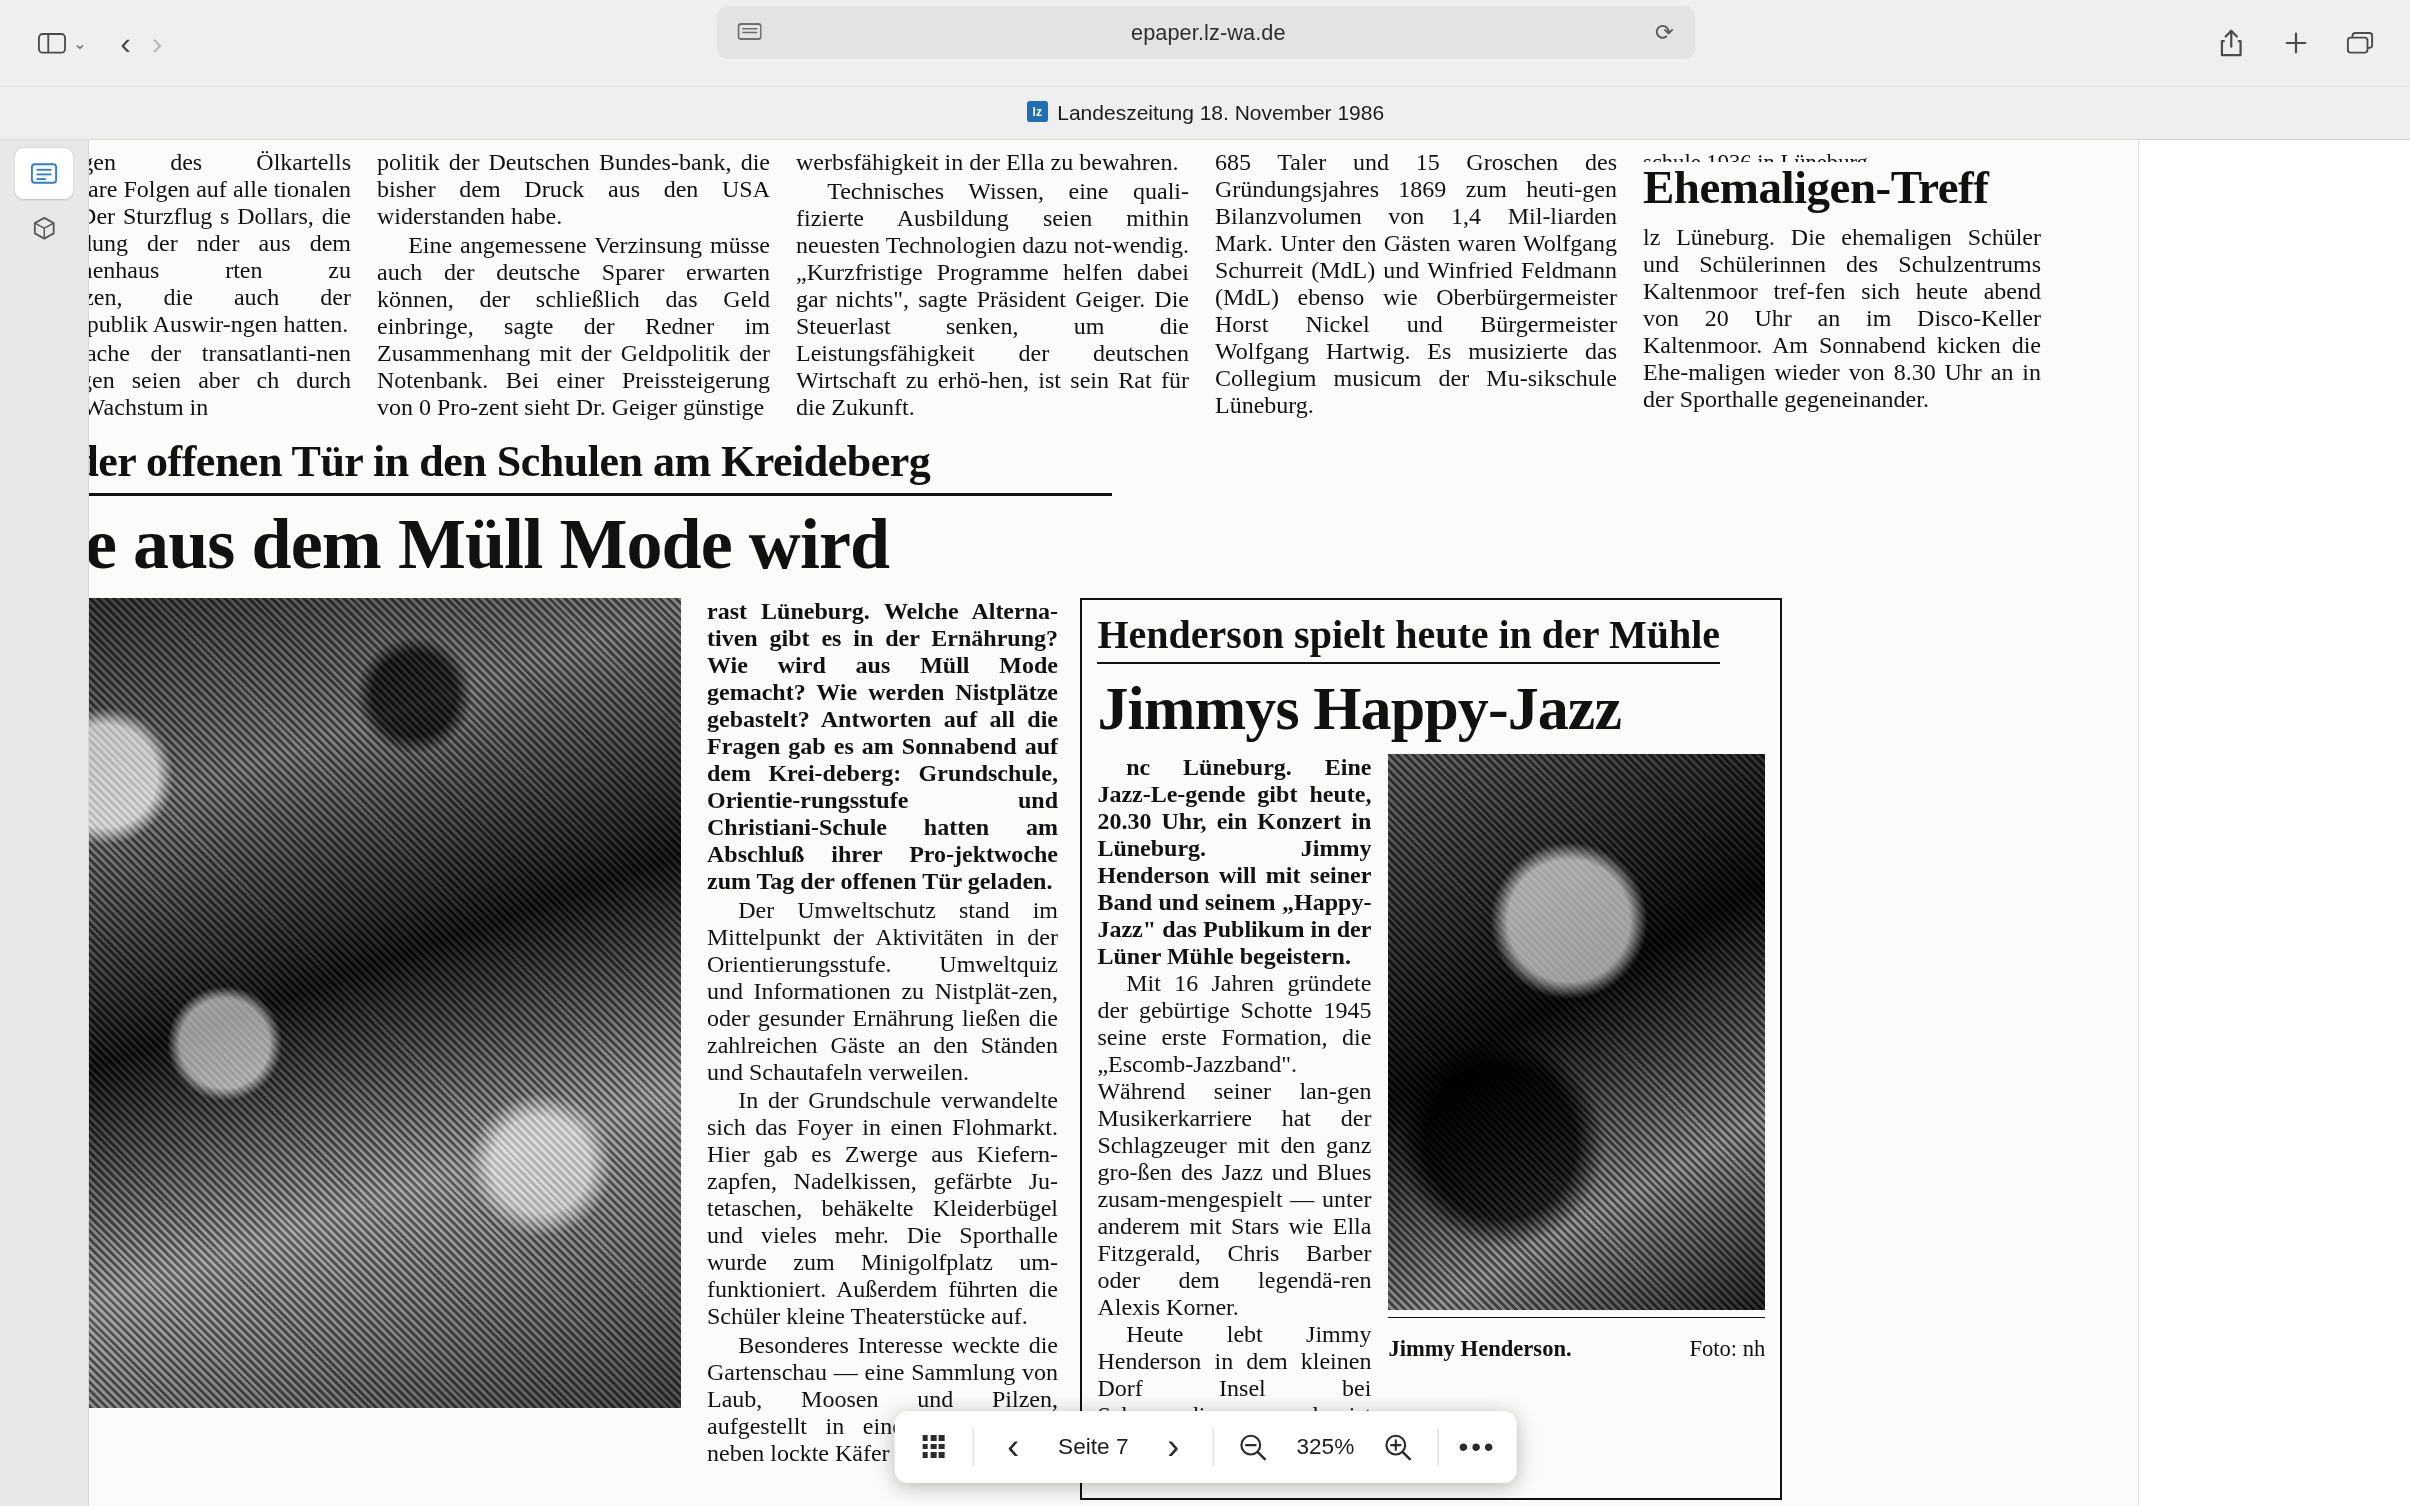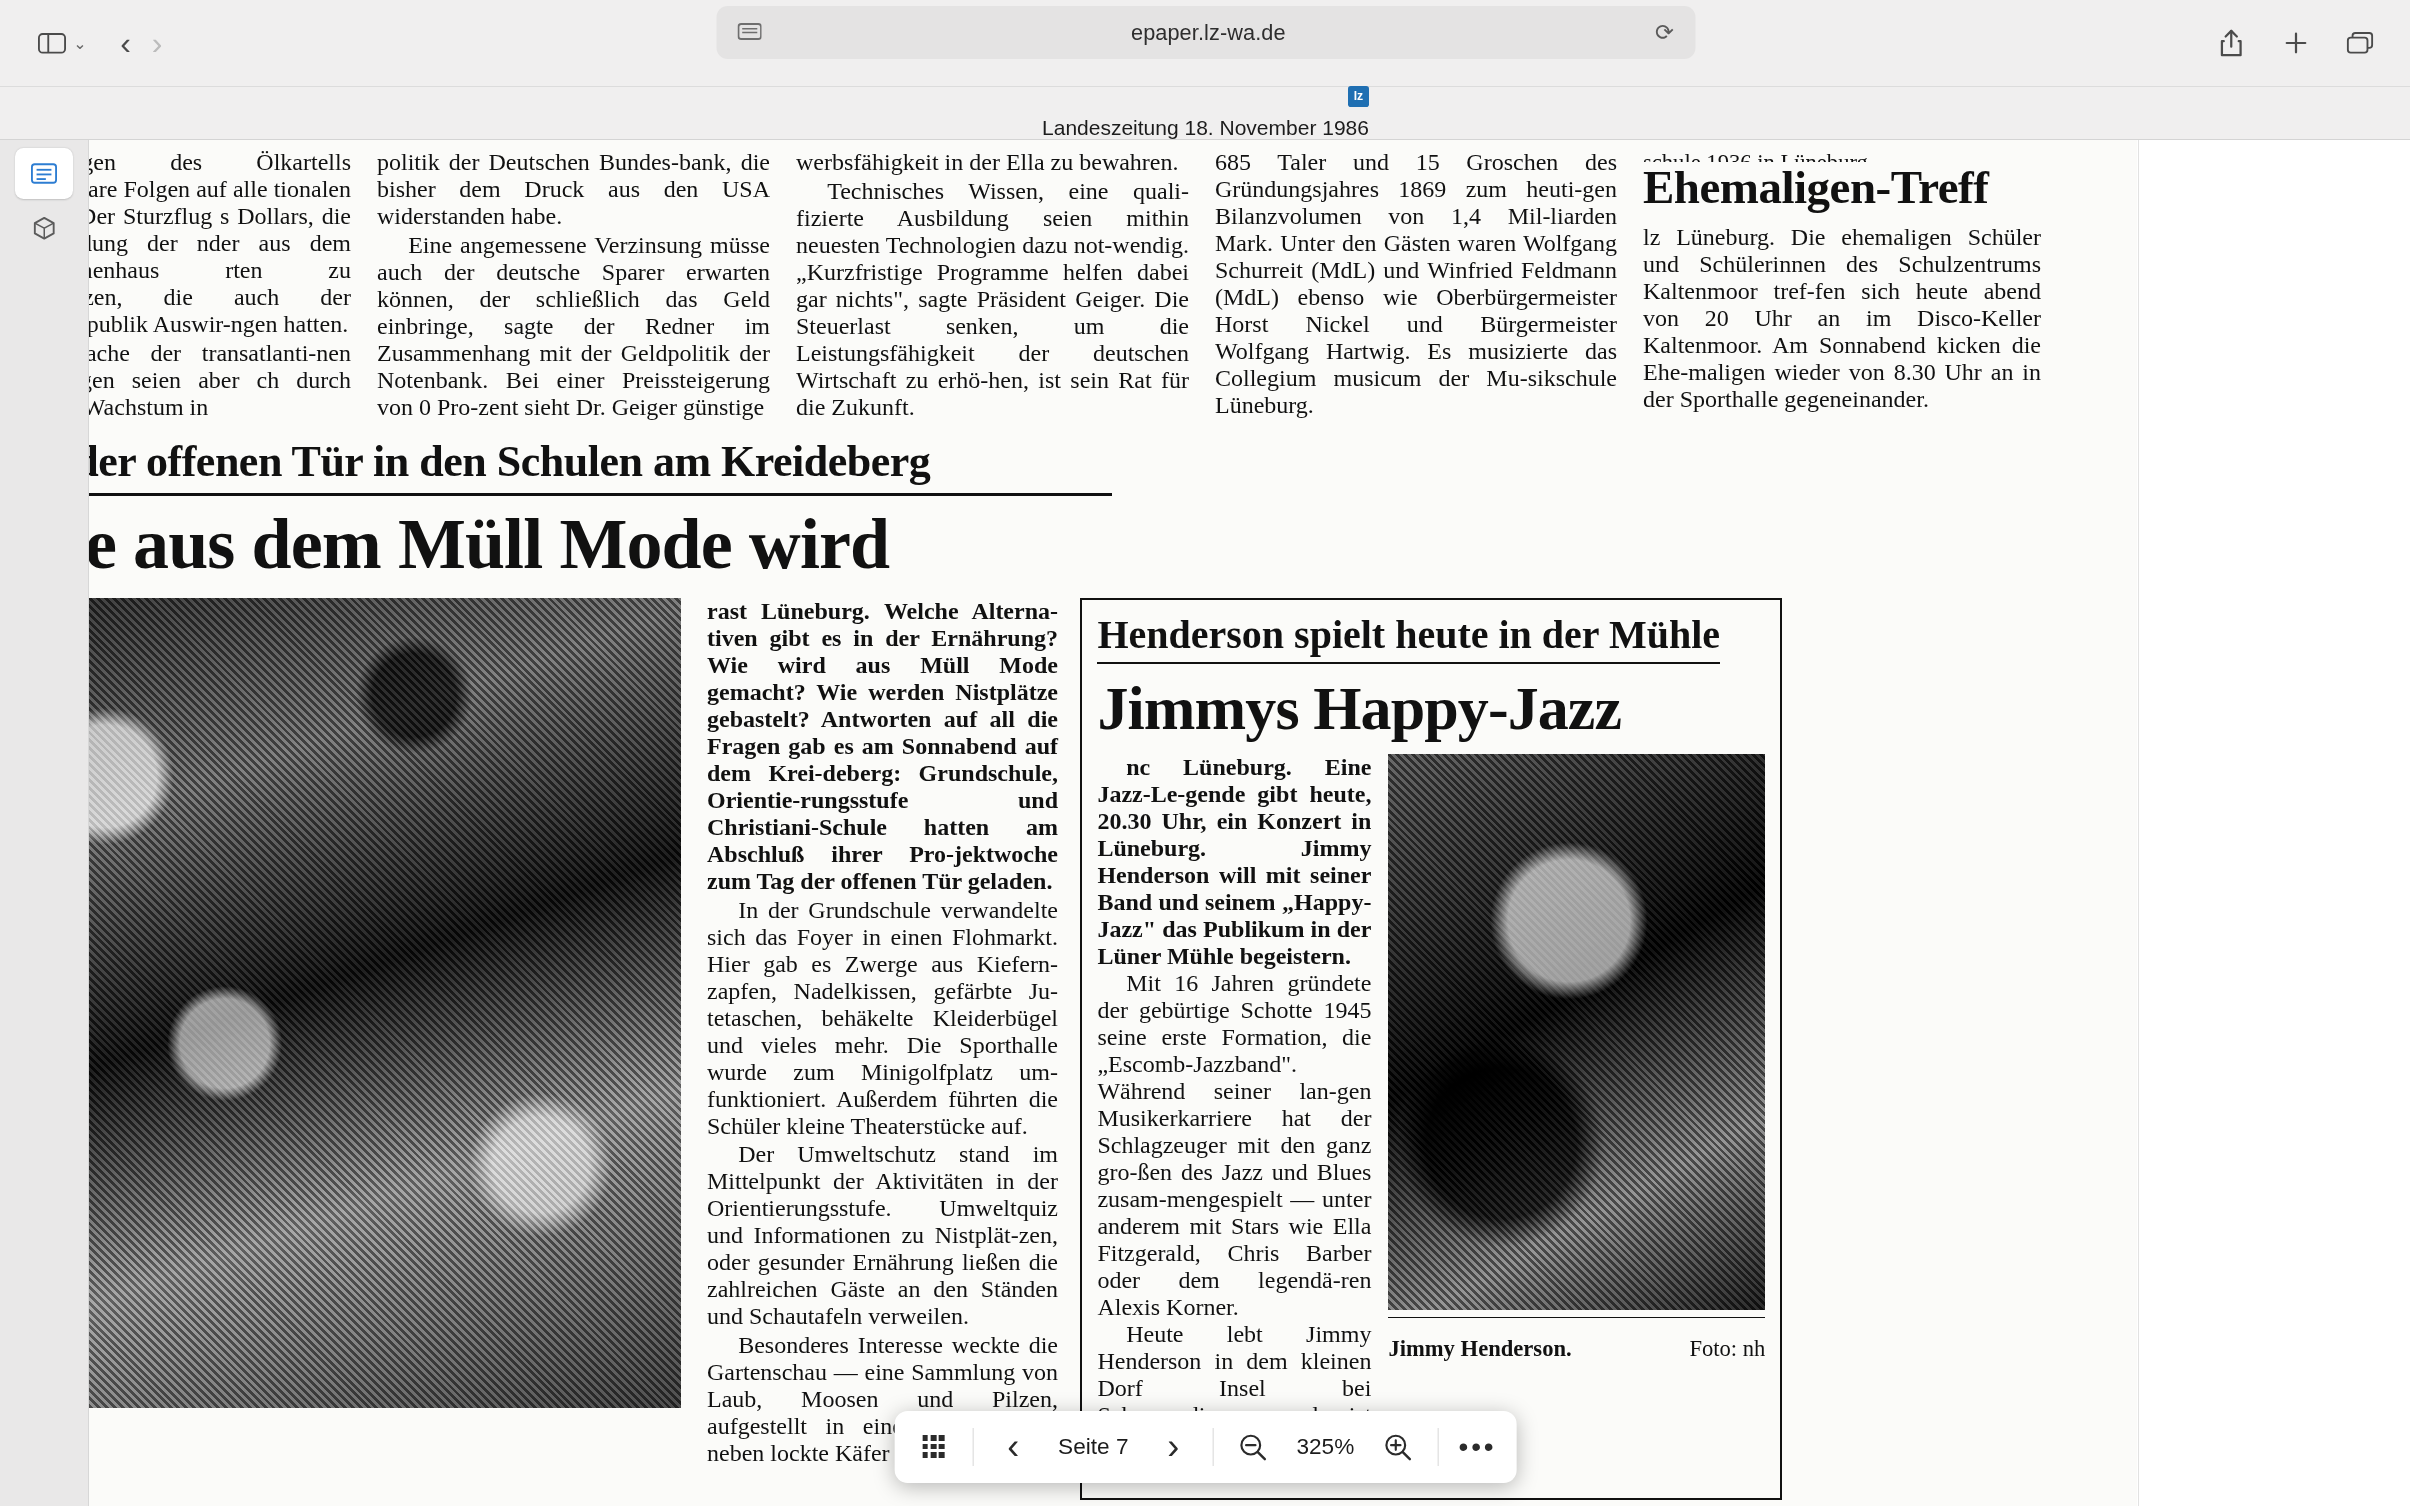--- a/index.html
+++ b/index.html
@@ -65,21 +65,21 @@
   
   .subbar {
     height:53px; flex:0 0 53px;
     background:#f0efef;
     display:flex; align-items:center; justify-content:center;
     position:relative;
     border-bottom:0.9px solid #d4d4d4;
   }
   .page-title {
     font-size:21px; color:#1c1c1c; font-weight:500;
-    display:flex; align-items:flex-end; gap:9.4px;flex-direction:column;
+    display:flex; align-items:flex-start; gap:9.4px;
   }
   .favicon {
     width:21px; height:21px; border-radius:2.8px;
     background:#1f6fb2;
     display:inline-flex; align-items:center; justify-content:center;
     color:#fff; font-size:12.2px; font-weight:700;
   }
 
   
   .sidetabs {
@@ -355,22 +355,22 @@
 
           <div>
             <div class="photo"></div>
           </div>
 
           <div class="col">
             <p class="noind">
               <b>rast Lüneburg.</b>
               <b>Welche Alterna-tiven gibt es in der Ernährung? Wie wird aus Müll Mode gemacht? Wie werden Nistplätze gebastelt? Antworten auf all die Fragen gab es am Sonnabend auf dem Krei-deberg: Grundschule, Orientie-rungsstufe und Christiani-Schule hatten am Abschluß ihrer Pro-jektwoche zum Tag der offenen Tür geladen.</b>
             </p>
+            <p>Der Umweltschutz stand im Mittelpunkt der Aktivitäten in der Orientierungsstufe. Umweltquiz und Informationen zu Nistplät-zen, oder gesunder Ernährung ließen die zahlreichen Gäste an den Ständen und Schautafeln verweilen.</p>
             <p>In der Grundschule verwandelte sich das Foyer in einen Flohmarkt. Hier gab es Zwerge aus Kiefern-zapfen, Nadelkissen, gefärbte Ju-tetaschen, behäkelte Kleiderbügel und vieles mehr. Die Sporthalle wurde zum Minigolfplatz um-funktioniert. Außerdem führten die Schüler kleine Theaterstücke auf.</p>
-            <p>Der Umweltschutz stand im Mittelpunkt der Aktivitäten in der Orientierungsstufe. Umweltquiz und Informationen zu Nistplät-zen, oder gesunder Ernährung ließen die zahlreichen Gäste an den Ständen und Schautafeln verweilen.</p>
             <p>Besonderes Interesse weckte die Gartenschau — eine Sammlung von Laub, Moosen und Pilzen, aufgestellt in einem Raum. Da-neben lockte Käfer und anderes</p>
           </div>
 
           <div>
 
             <div class="box-jazz">
               <div class="jazz-kicker">Henderson spielt heute in der Mühle</div>
               <div class="jazz-title">Jimmys Happy-Jazz</div>
               <div class="jazz-body">
                 <div>

